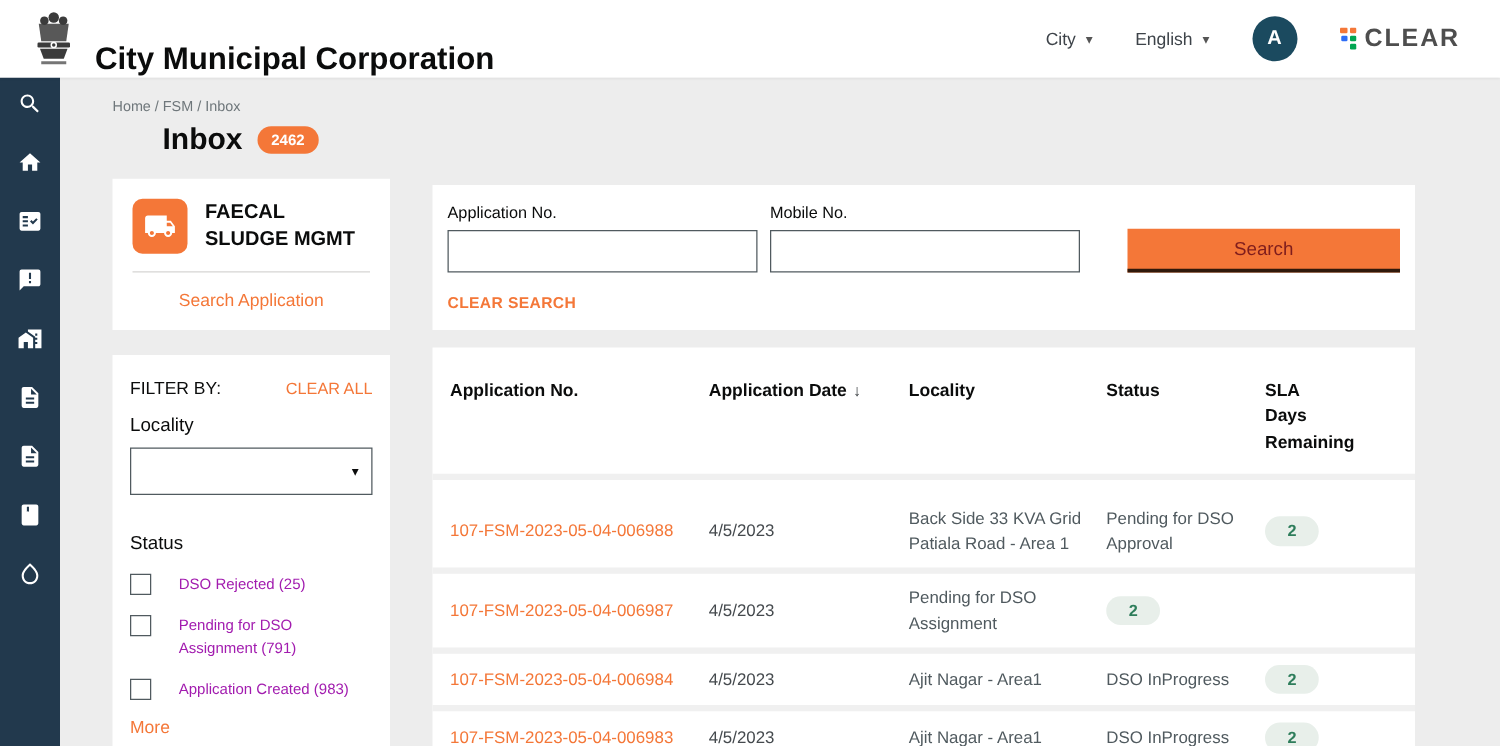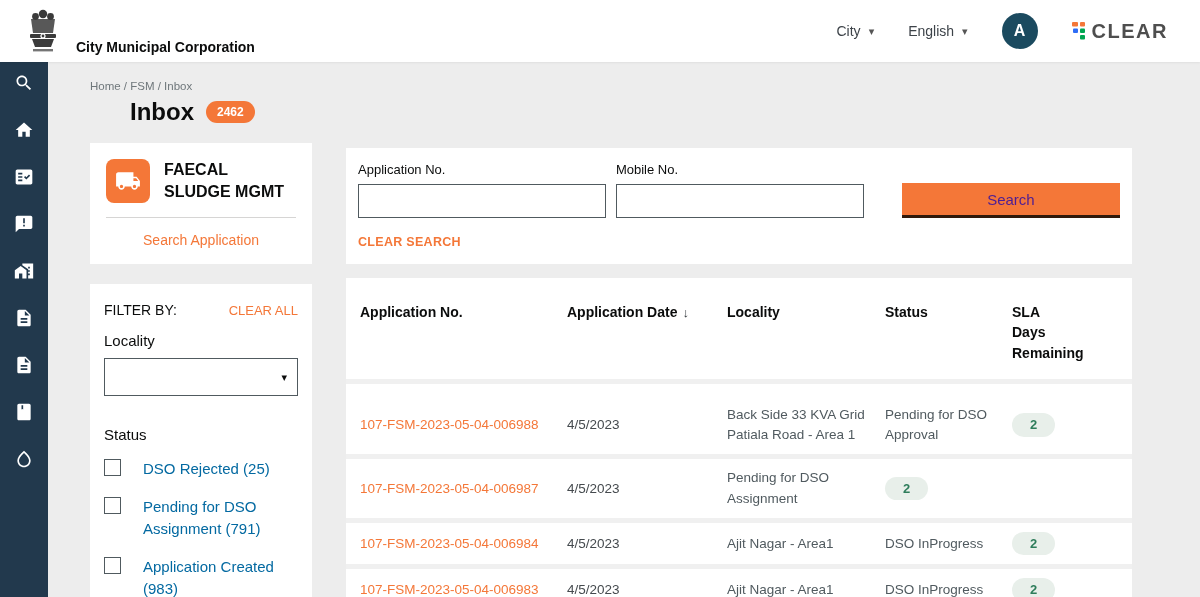--- a/index.html
+++ b/index.html
@@ -3,21 +3,21 @@
 <meta charset="utf-8">
 <style>
   * { box-sizing: border-box; margin: 0; padding: 0; }
   body { font-family: "Liberation Sans", sans-serif; background: #fff; }
   .viewport { position: relative; width: 1200px; height: 597px; overflow: hidden; background: #fff; }
 
   
   .topbar { position: absolute; top: 0; left: 0; right: 0; height: 62px; background: #fff;
             display: flex; align-items: center; z-index: 5; box-shadow: 0 1px 2px rgba(0,0,0,.06); }
   .emblem { margin-left: 22px; width: 42px; height: 48px; flex: none; }
-  .org-name { margin-left: 12px; font-size: 14px; font-weight: bold; color: #0B0C0C; margin-top: 32px; }
+  .org-name { margin-left: 12px; font-size: 25px; font-weight: bold; color: #0B0C0C; margin-top: 32px; }
   .topbar-right { margin-left: auto; display: flex; align-items: center; gap: 34px; padding-right: 32px; }
   .top-dd { display: flex; align-items: center; gap: 8px; font-size: 14px; color: #3d4349; cursor: pointer; }
   .caret { font-size: 11px; color: #555; }
   .avatar { width: 36px; height: 36px; border-radius: 50%; background: #1B4A5F; color: #fff;
             display: flex; align-items: center; justify-content: center; font-size: 16px; font-weight: bold; cursor: pointer; }
   .brand { display: flex; align-items: center; gap: 5px; }
   .brand-mark { width: 15px; height: 18px; }
   .brand-name { font-size: 20px; font-weight: bold; letter-spacing: 1.5px; color: #4E4E4E; }
 
   
@@ -48,32 +48,32 @@
   .filter-head { display: flex; justify-content: space-between; align-items: baseline; }
   .filter-by { font-size: 14px; color: #0B0C0C; }
   .clear-all { font-size: 13px; color: #F47738; cursor: pointer; }
   .field-label { font-size: 15px; color: #0B0C0C; margin-top: 14px; }
   .locality-select { margin-top: 9px; height: 38px; border: 1px solid #505A5F; background: #fff;
                      position: relative; cursor: pointer; }
   .locality-select .caret { position: absolute; right: 10px; top: 50%; transform: translateY(-50%); color: #0B0C0C; }
   .status-label { margin-top: 30px; }
   .cb-row { display: flex; gap: 22px; margin-top: 15px; align-items: flex-start; cursor: pointer; }
   .cb { width: 17px; height: 17px; border: 1.5px solid #505A5F; background: #fff; flex: none; margin-top: 1px; }
-  .cb-label { font-size: 15px; color: #0369a1; line-height: 1.5; }
+  .cb-label { font-size: 12px; color: #a21caf; line-height: 1.5; }
   .more-link { color: #F47738; font-size: 14px; font-weight: 500; margin-top: 13px; cursor: pointer; }
 
   
   .right-col { position: absolute; left: 298px; top: 86px; width: 786px; }
   .search-card { background: #fff; padding: 14px 12px 14px; height: 116px; }
   .search-fields { display: flex; align-items: flex-end; }
   .fgroup { width: 250px; margin-right: 10px; }
   .flabel { font-size: 13px; color: #0B0C0C; margin-bottom: 7px; }
   .finput { width: 100%; height: 34px; border: 1px solid #505A5F; background: #fff; font-size: 14px;
             padding: 0 8px; font-family: "Liberation Sans", sans-serif; }
-  .search-btn { width: 220px; height: 35px; margin-left: 28px; background: #F47738; color: #4c1d95;
+  .search-btn { width: 220px; height: 35px; margin-left: 28px; background: #F47738; color: #7f1d1d;
                 border: none; border-bottom: 3px solid #30190b; font-size: 15px; cursor: pointer;
                 font-family: "Liberation Sans", sans-serif; }
   .clear-search { margin-top: 17px; color: #F47738; font-size: 12.5px; font-weight: bold; letter-spacing: .3px; cursor: pointer; }
 
   .table-card { background: #fff; margin-top: 14px; }
   .tgrid { display: grid; grid-template-columns: 207px 160px 158px 127px auto; padding-left: 14px; }
   .thead { padding-top: 24px; padding-bottom: 16px; border-bottom: 5px solid #F0F0F0; }
   .th { font-size: 14px; font-weight: bold; color: #0B0C0C; padding-right: 28px; line-height: 1.45; }
   .th-sla { max-width: 92px; }
   .sort-arrow { font-weight: normal; font-size: 13px; margin-left: 5px; color: #33383c; cursor: pointer; }

